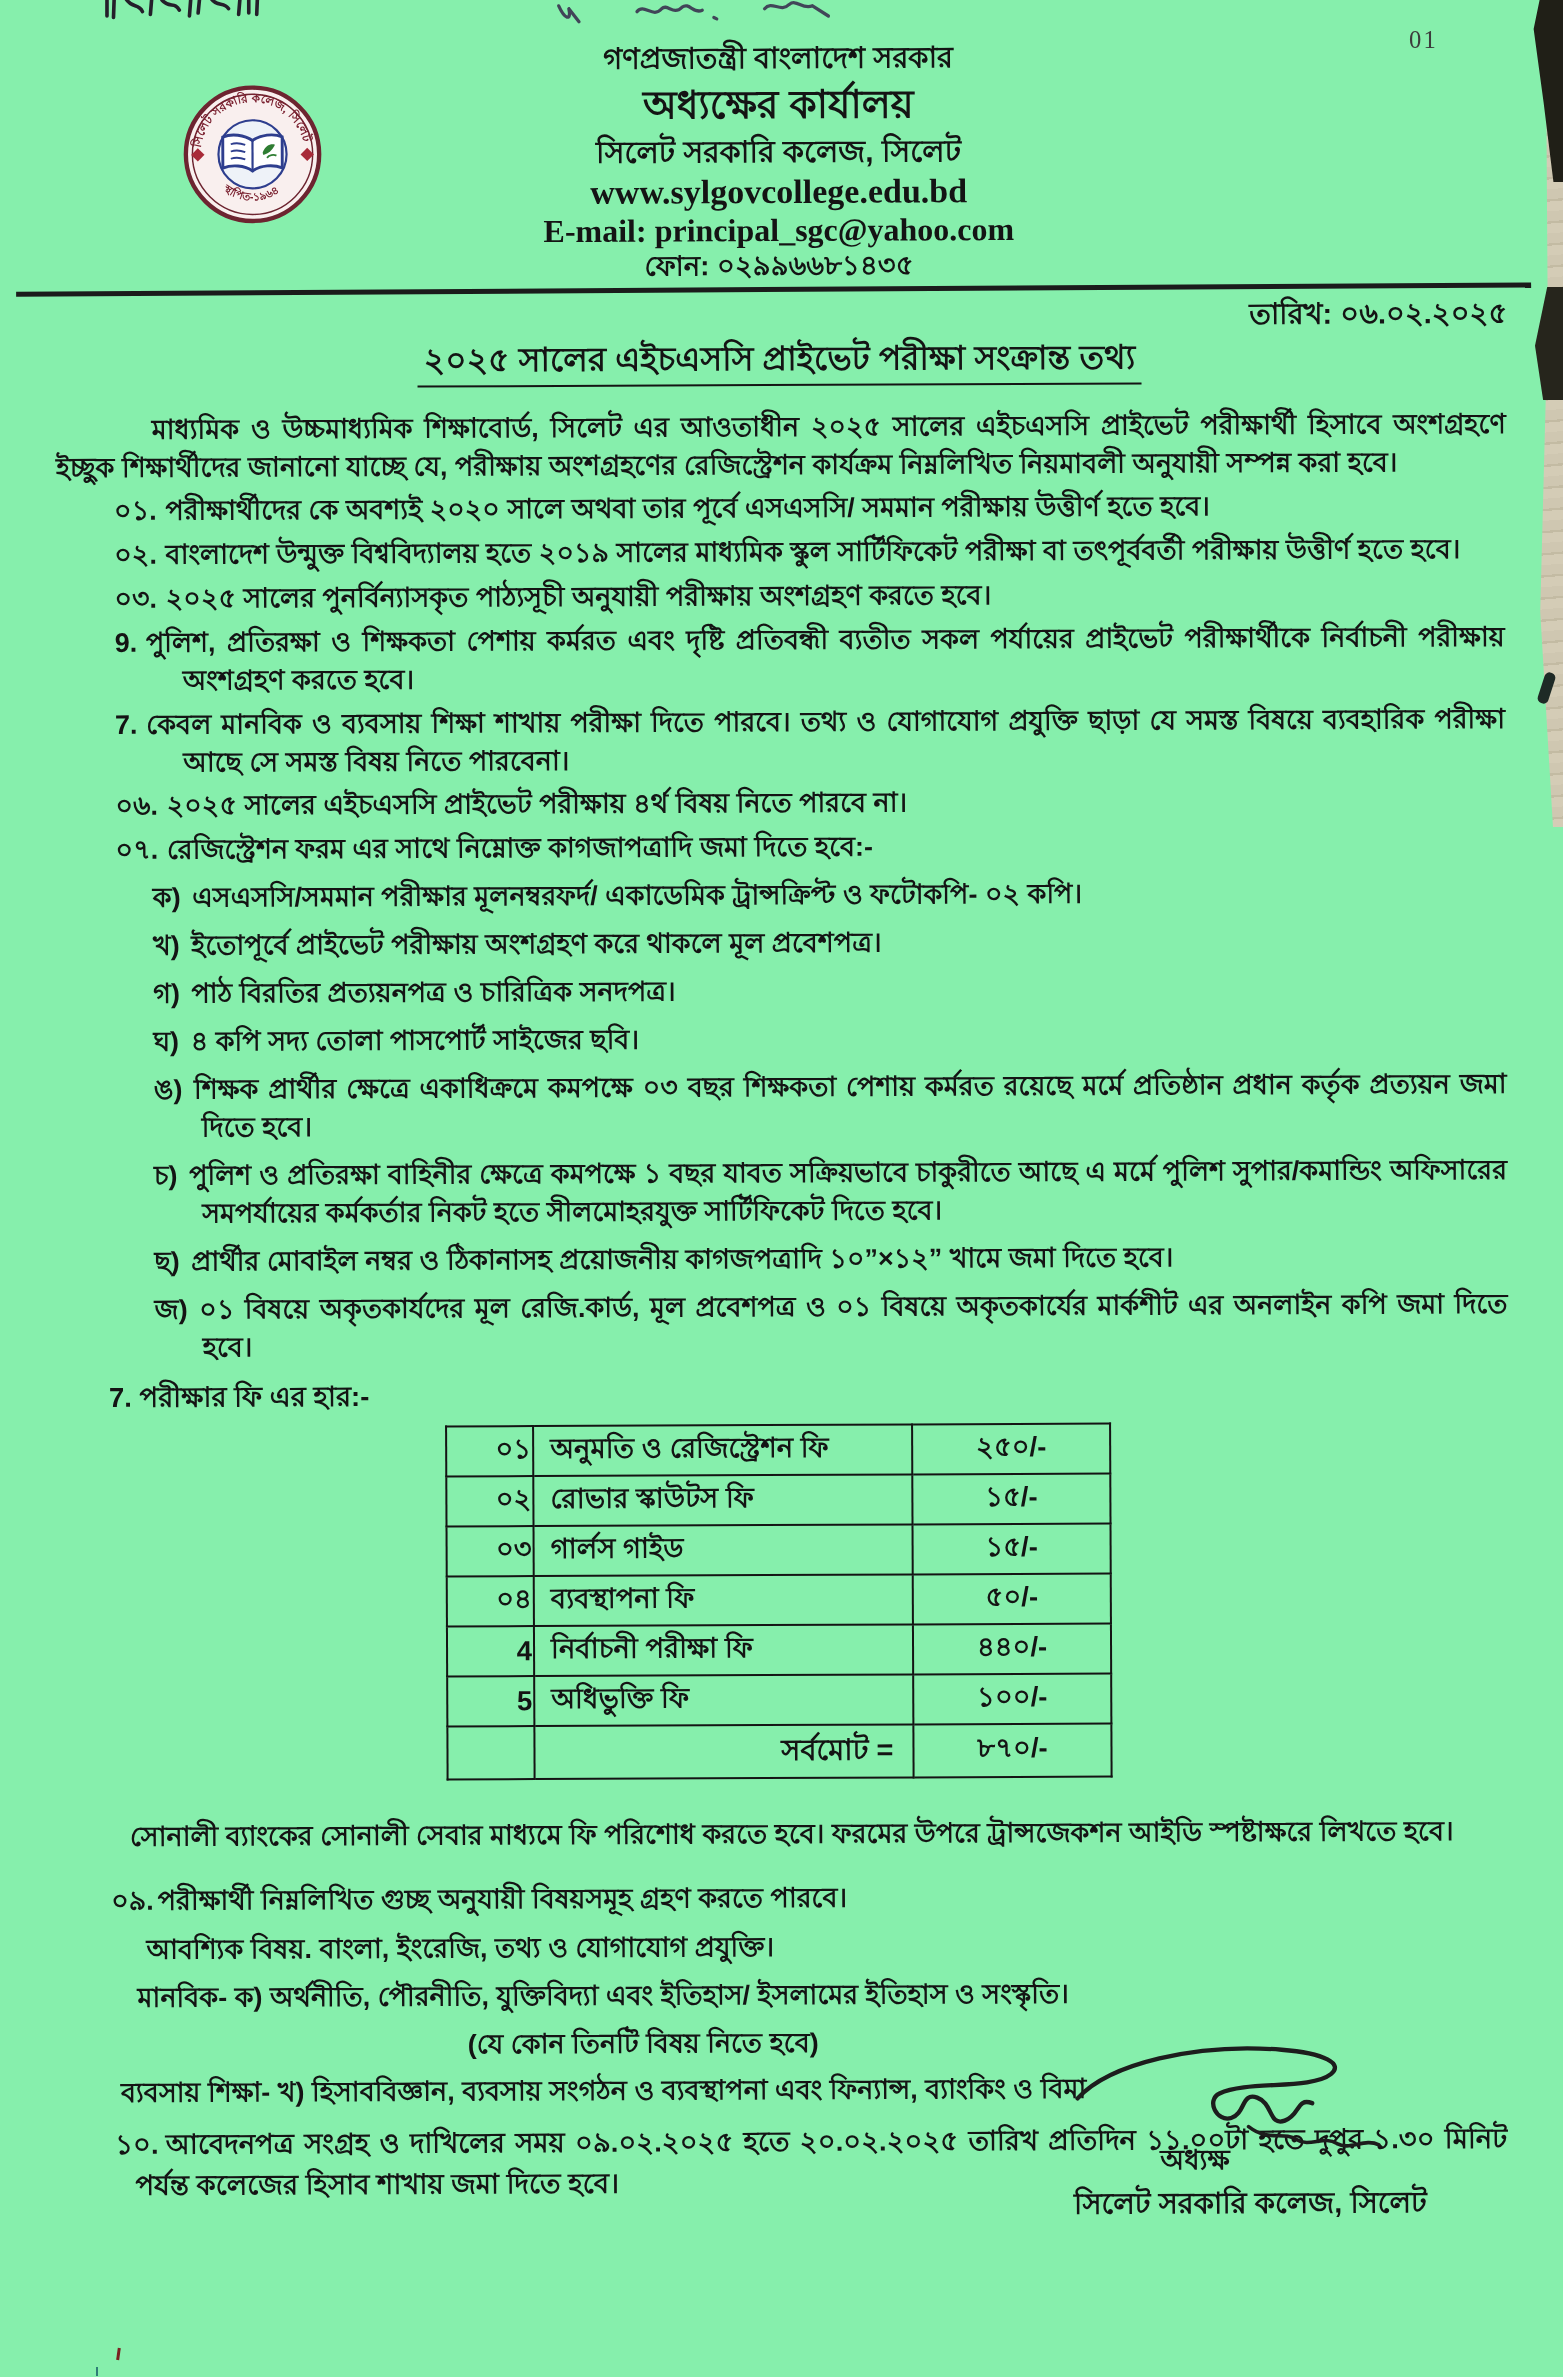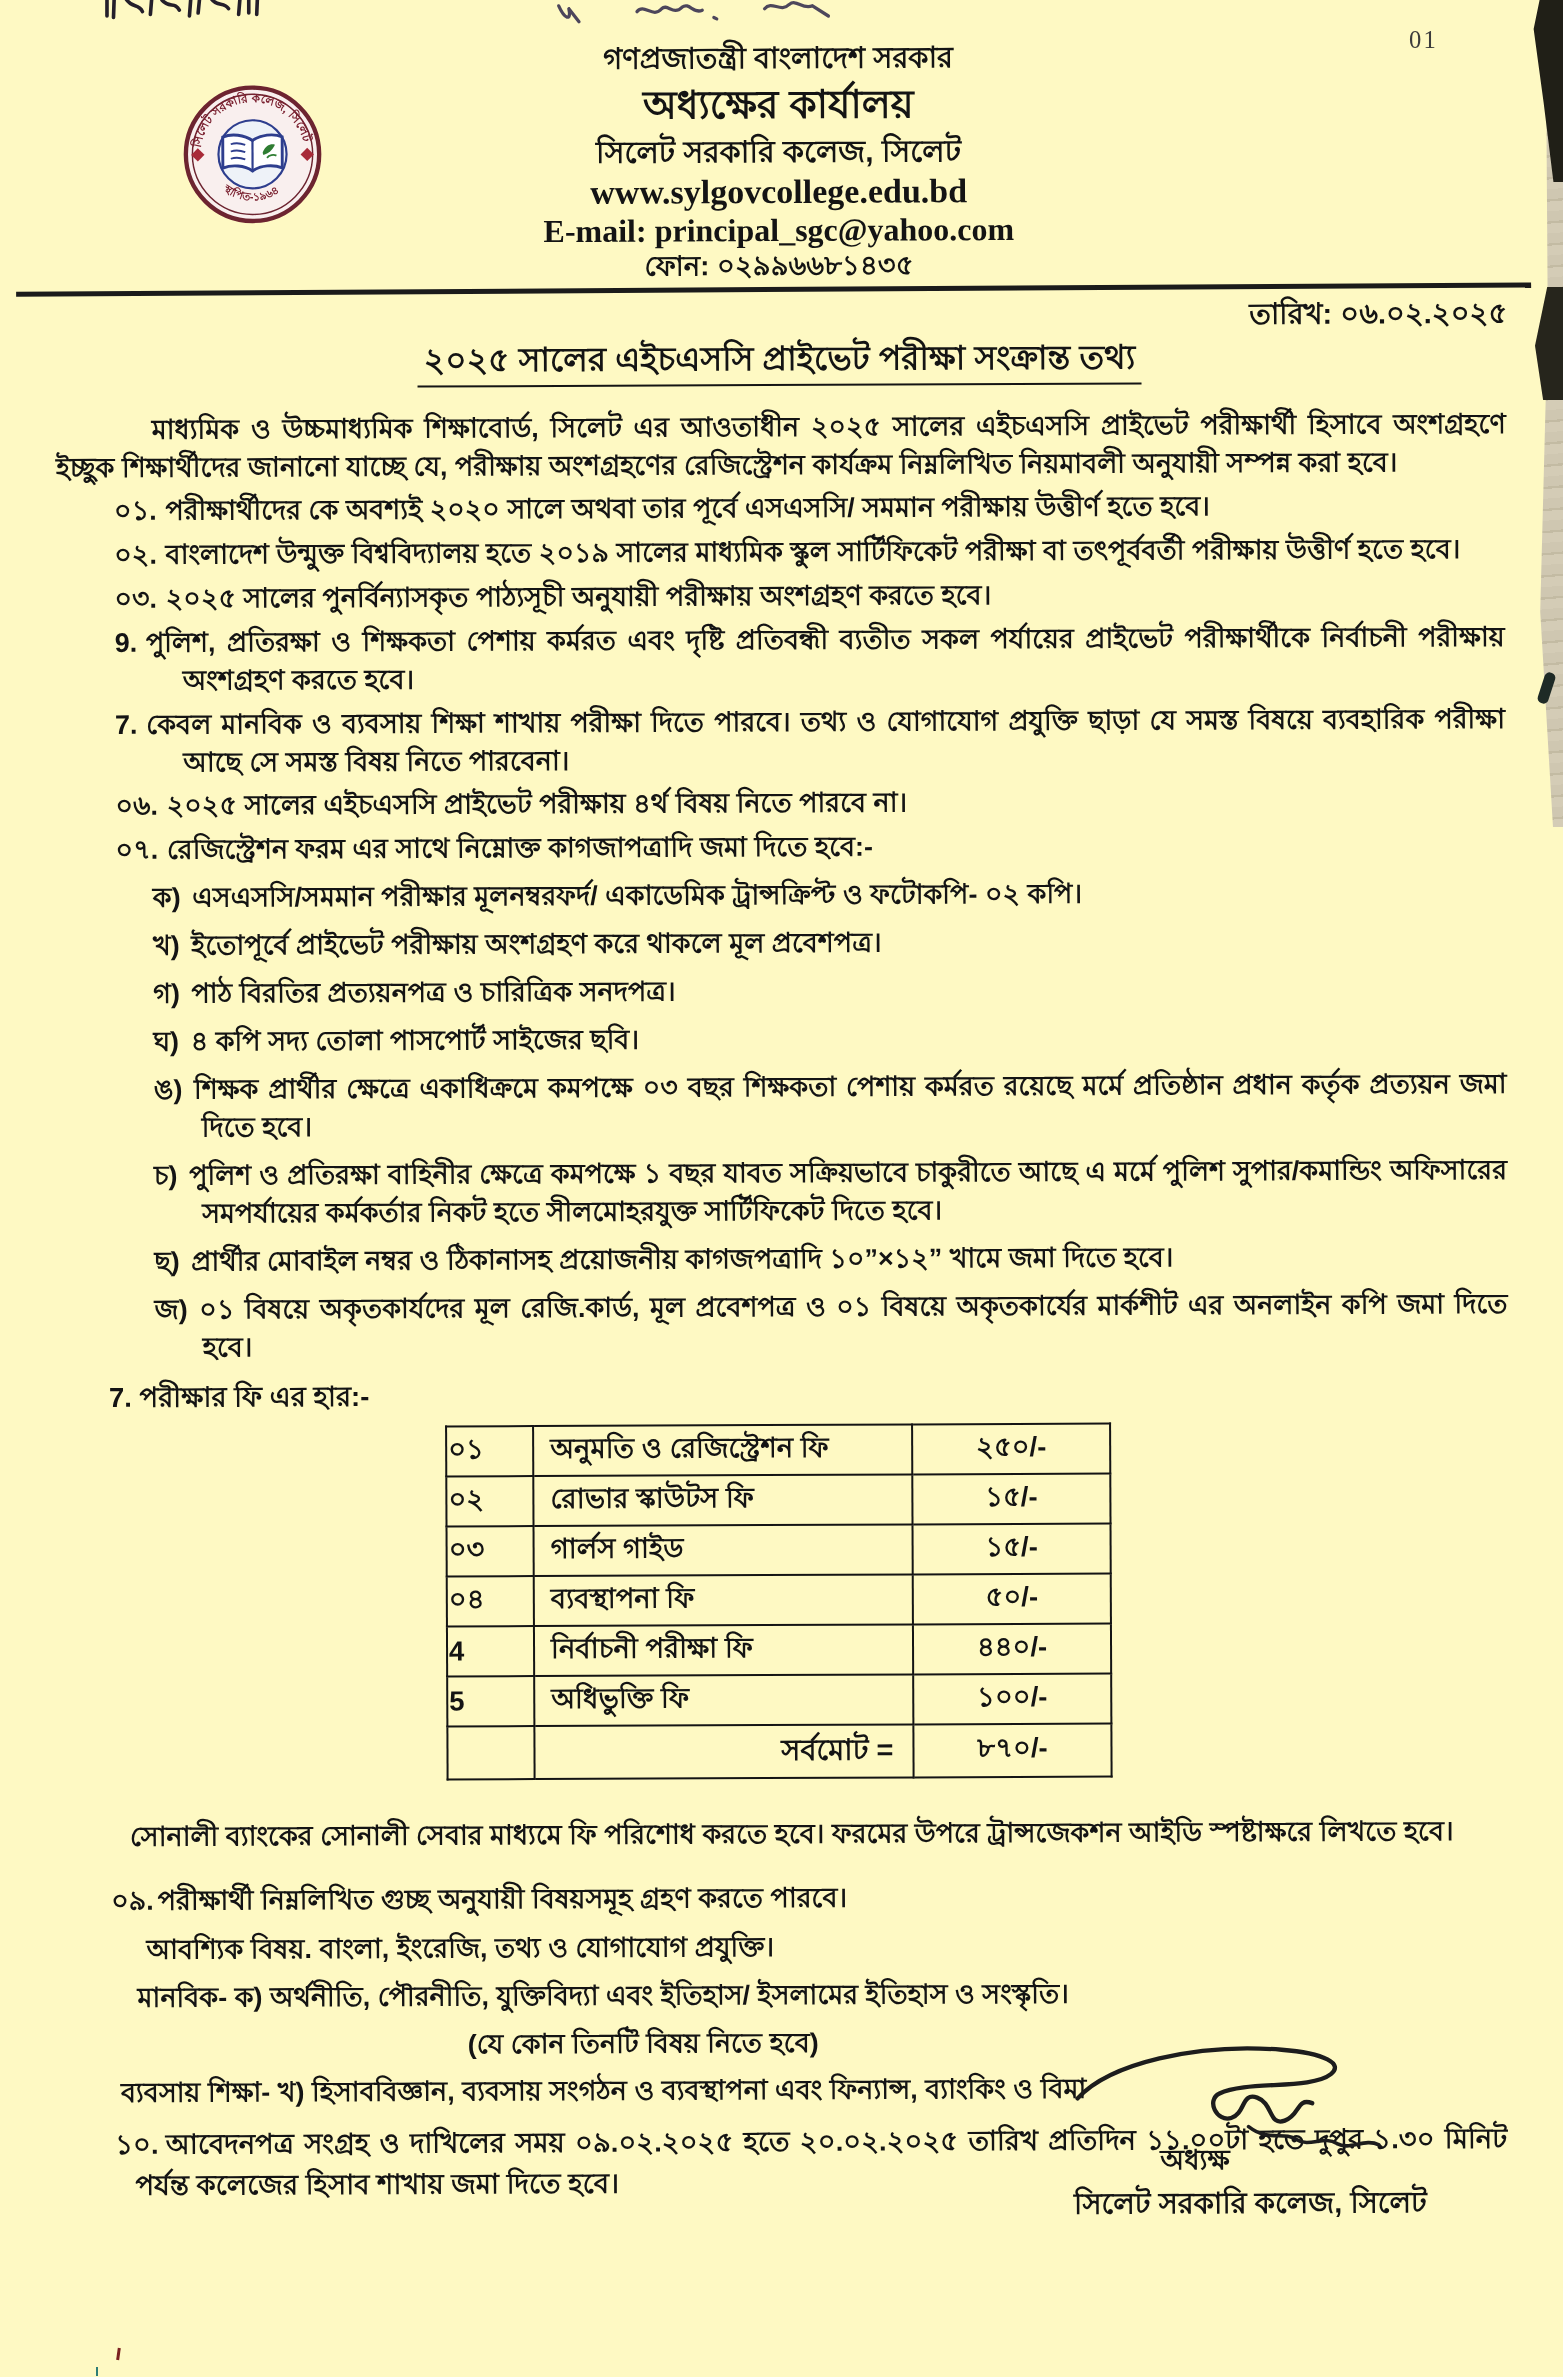--- a/index.html
+++ b/index.html
@@ -1,19 +1,19 @@
 <!DOCTYPE html>
 <html style="font-size:11.6px"><head>
 <meta charset="utf-8">
 <style>
   html,body{margin:0;padding:0;background:#e8e8e8;}
   .page{
     position:relative;
     width:1564px;height:2377px;
-    background:#fef9c3;
+    background:#86efac;
     overflow:hidden;
     font-family:"Liberation Sans","DejaVu Sans",sans-serif;
     color:#141414;
   }
   .doc{position:absolute;inset:0;transform:rotate(-0.25deg);transform-origin:50% 40%;}
 
   
   .hdr{padding-top:41px;text-align:center;}
   .h-govt{font-size:29px;line-height:35px;font-weight:700;margin:0;}
   .h-office{font-size:39px;line-height:45px;font-weight:700;margin:5.8px 0 0 0;}
@@ -35,21 +35,21 @@
   .intro{margin:22px 56px 0 58px;font-size:27px;line-height:38px;font-weight:600;text-indent:96px;text-align:justify;}
   .rule{margin:5.8px 58px 0 116px;padding-left:68px;text-indent:-68px;font-size:27px;line-height:38px;font-weight:600;text-align:justify;}
   .rule .no{margin-right:8.7px;}
   .sub{margin:10px 58px 0 153px;padding-left:48px;text-indent:-48px;font-size:27px;line-height:38px;font-weight:600;text-align:justify;}
   .sub .no{margin-right:11.6px;}
 
   
   .fee-h{margin:11.6px 0 0 107px;font-size:27.5px;line-height:38px;font-weight:700;}
   .feetable{border-collapse:collapse;margin:10px 0 0 443px;border:2.9px solid #141414;}
   .feetable td{border:2.2px solid #141414;font-size:27.5px;font-weight:700;}
-  .feetable .c-sl{width:83px;text-align:left;}
+  .feetable .c-sl{width:83px;text-align:right;}
   .feetable .c-item{width:342px;text-align:left;padding-left:16px;}
   .feetable .c-amt{width:194px;text-align:center;margin-left:8px;}
   .feetable tr{height:41px;}
   .feetable tr.totalrow{height:52px;}
   .feetable .t-label{text-align:right;padding-right:19px;font-size:29px;}
   .feenote{margin:36px 55px 0 126px;font-size:27px;line-height:38px;font-weight:600;}
 
   
   .g-head{margin:26px 58px 0 107px;padding-left:69px;text-indent:-69px;font-size:27px;line-height:38px;font-weight:600;}
   .g-head .no{margin-right:4px;}

